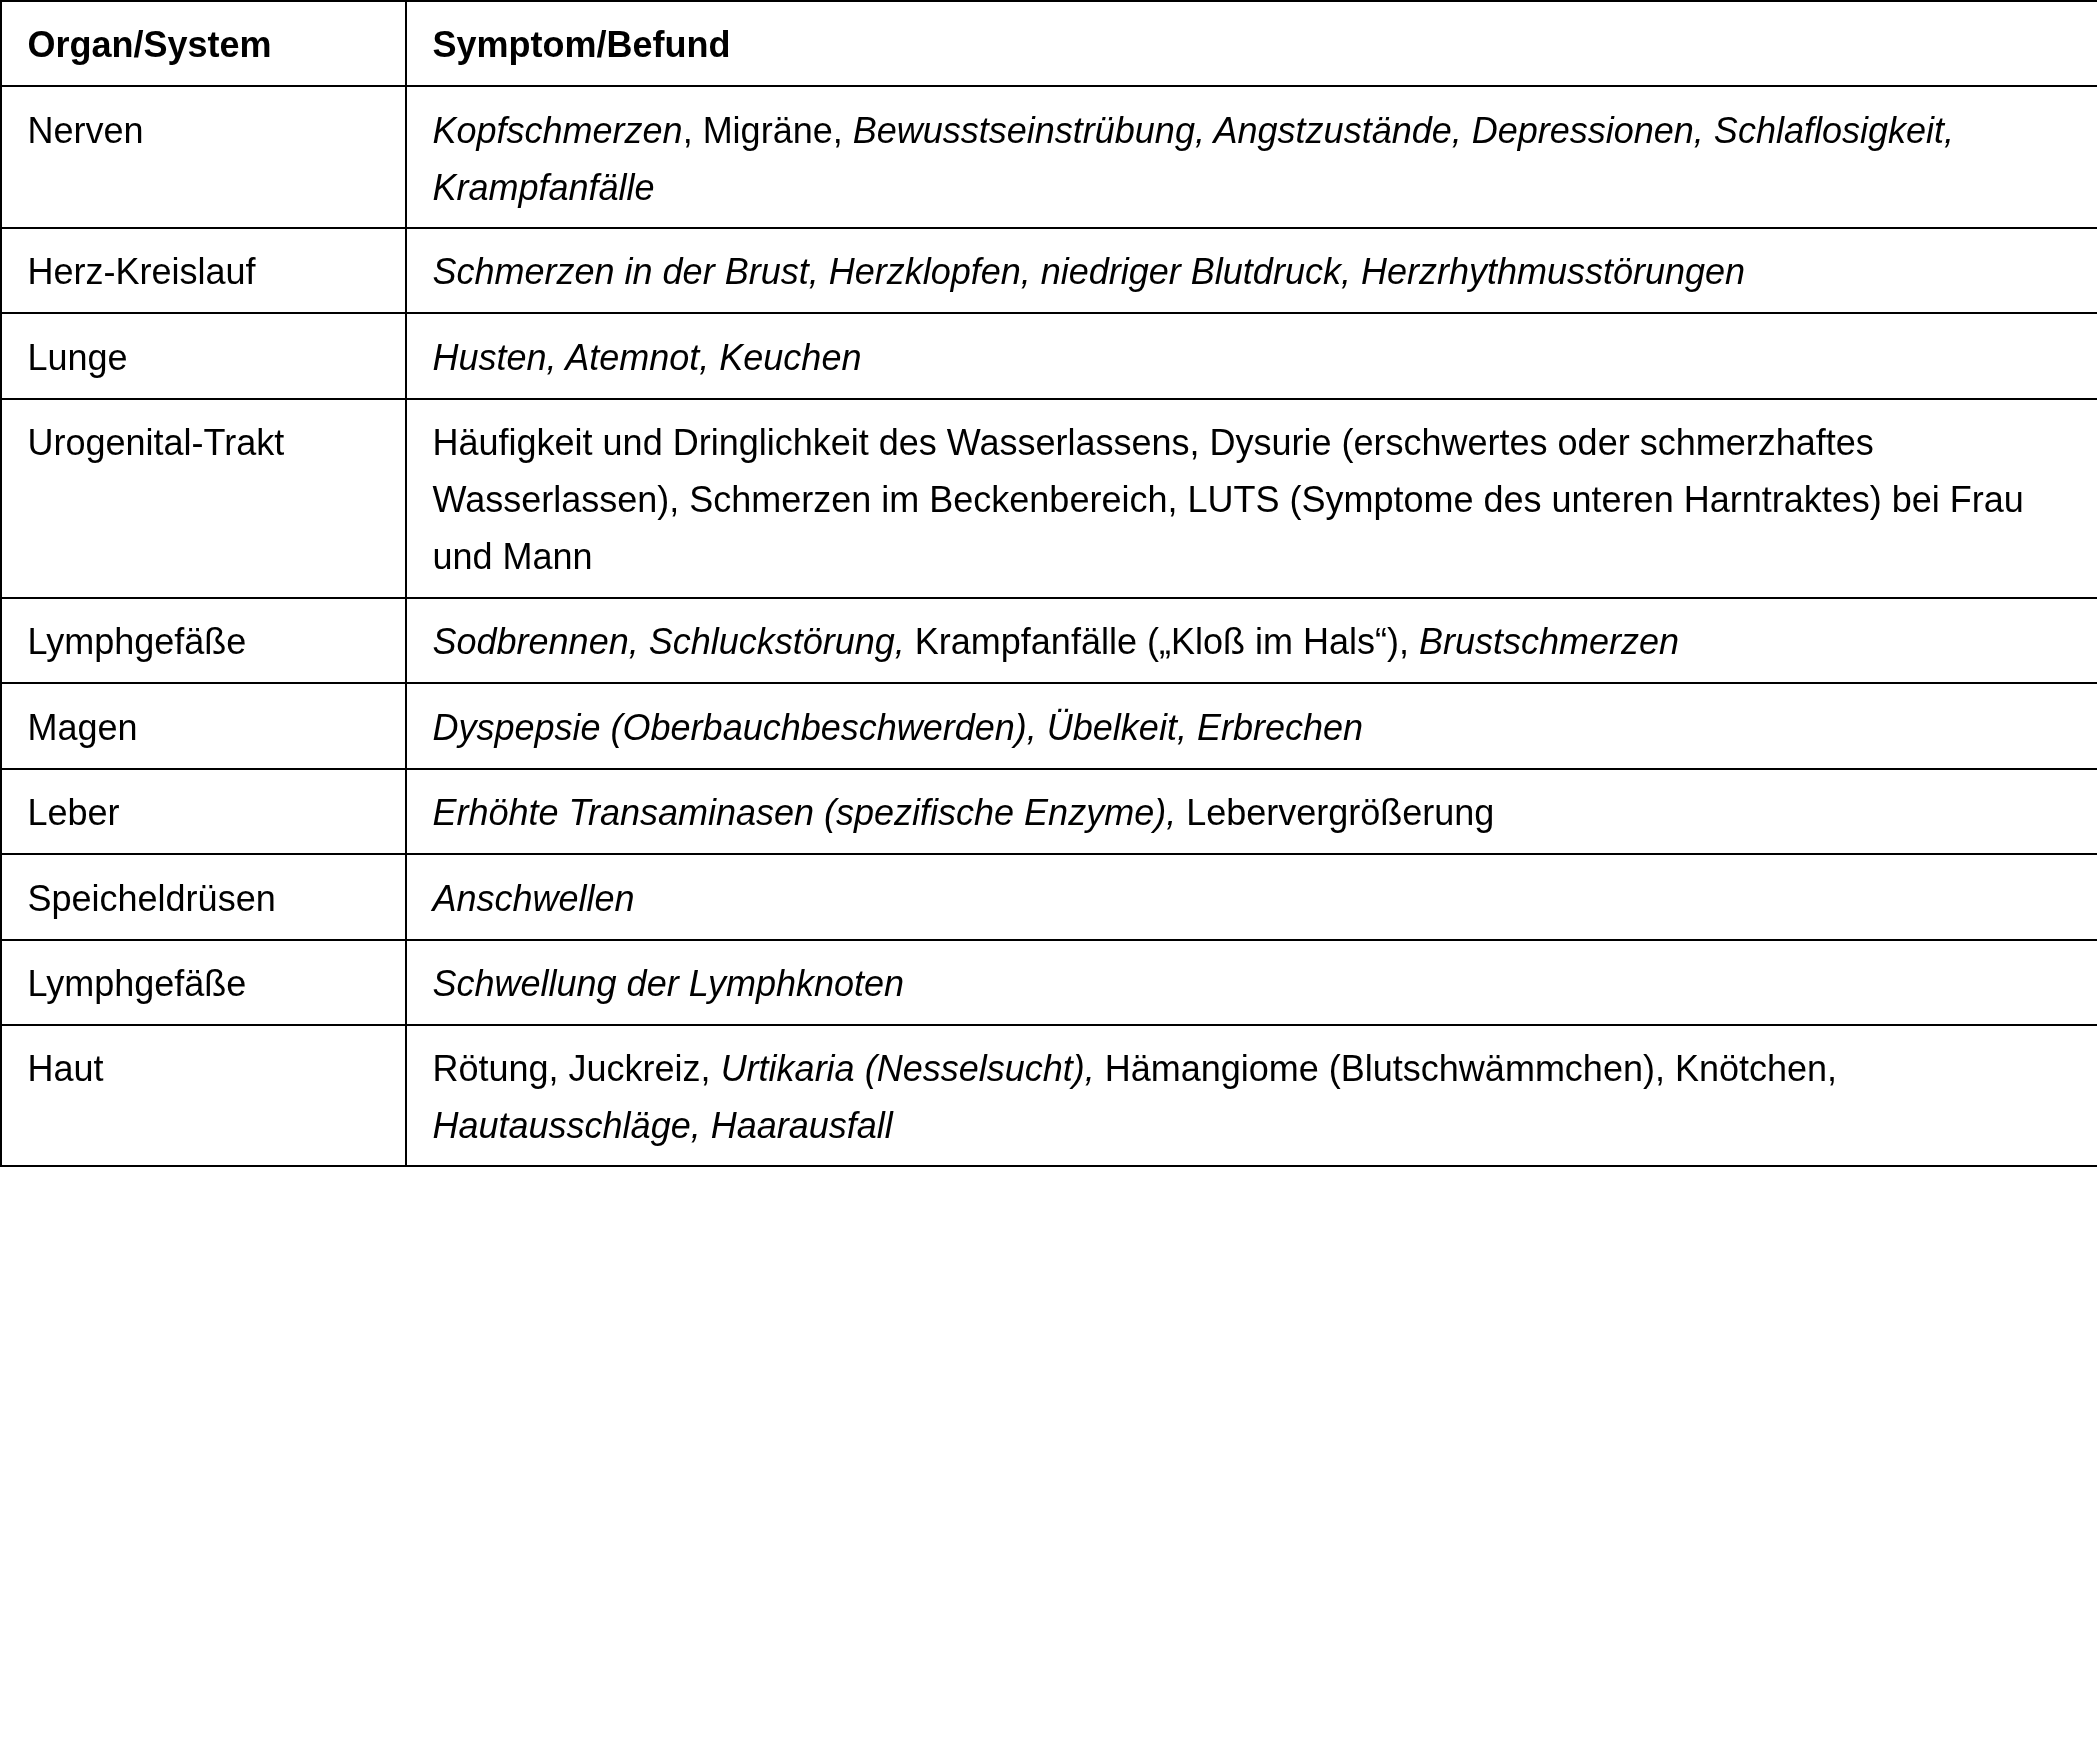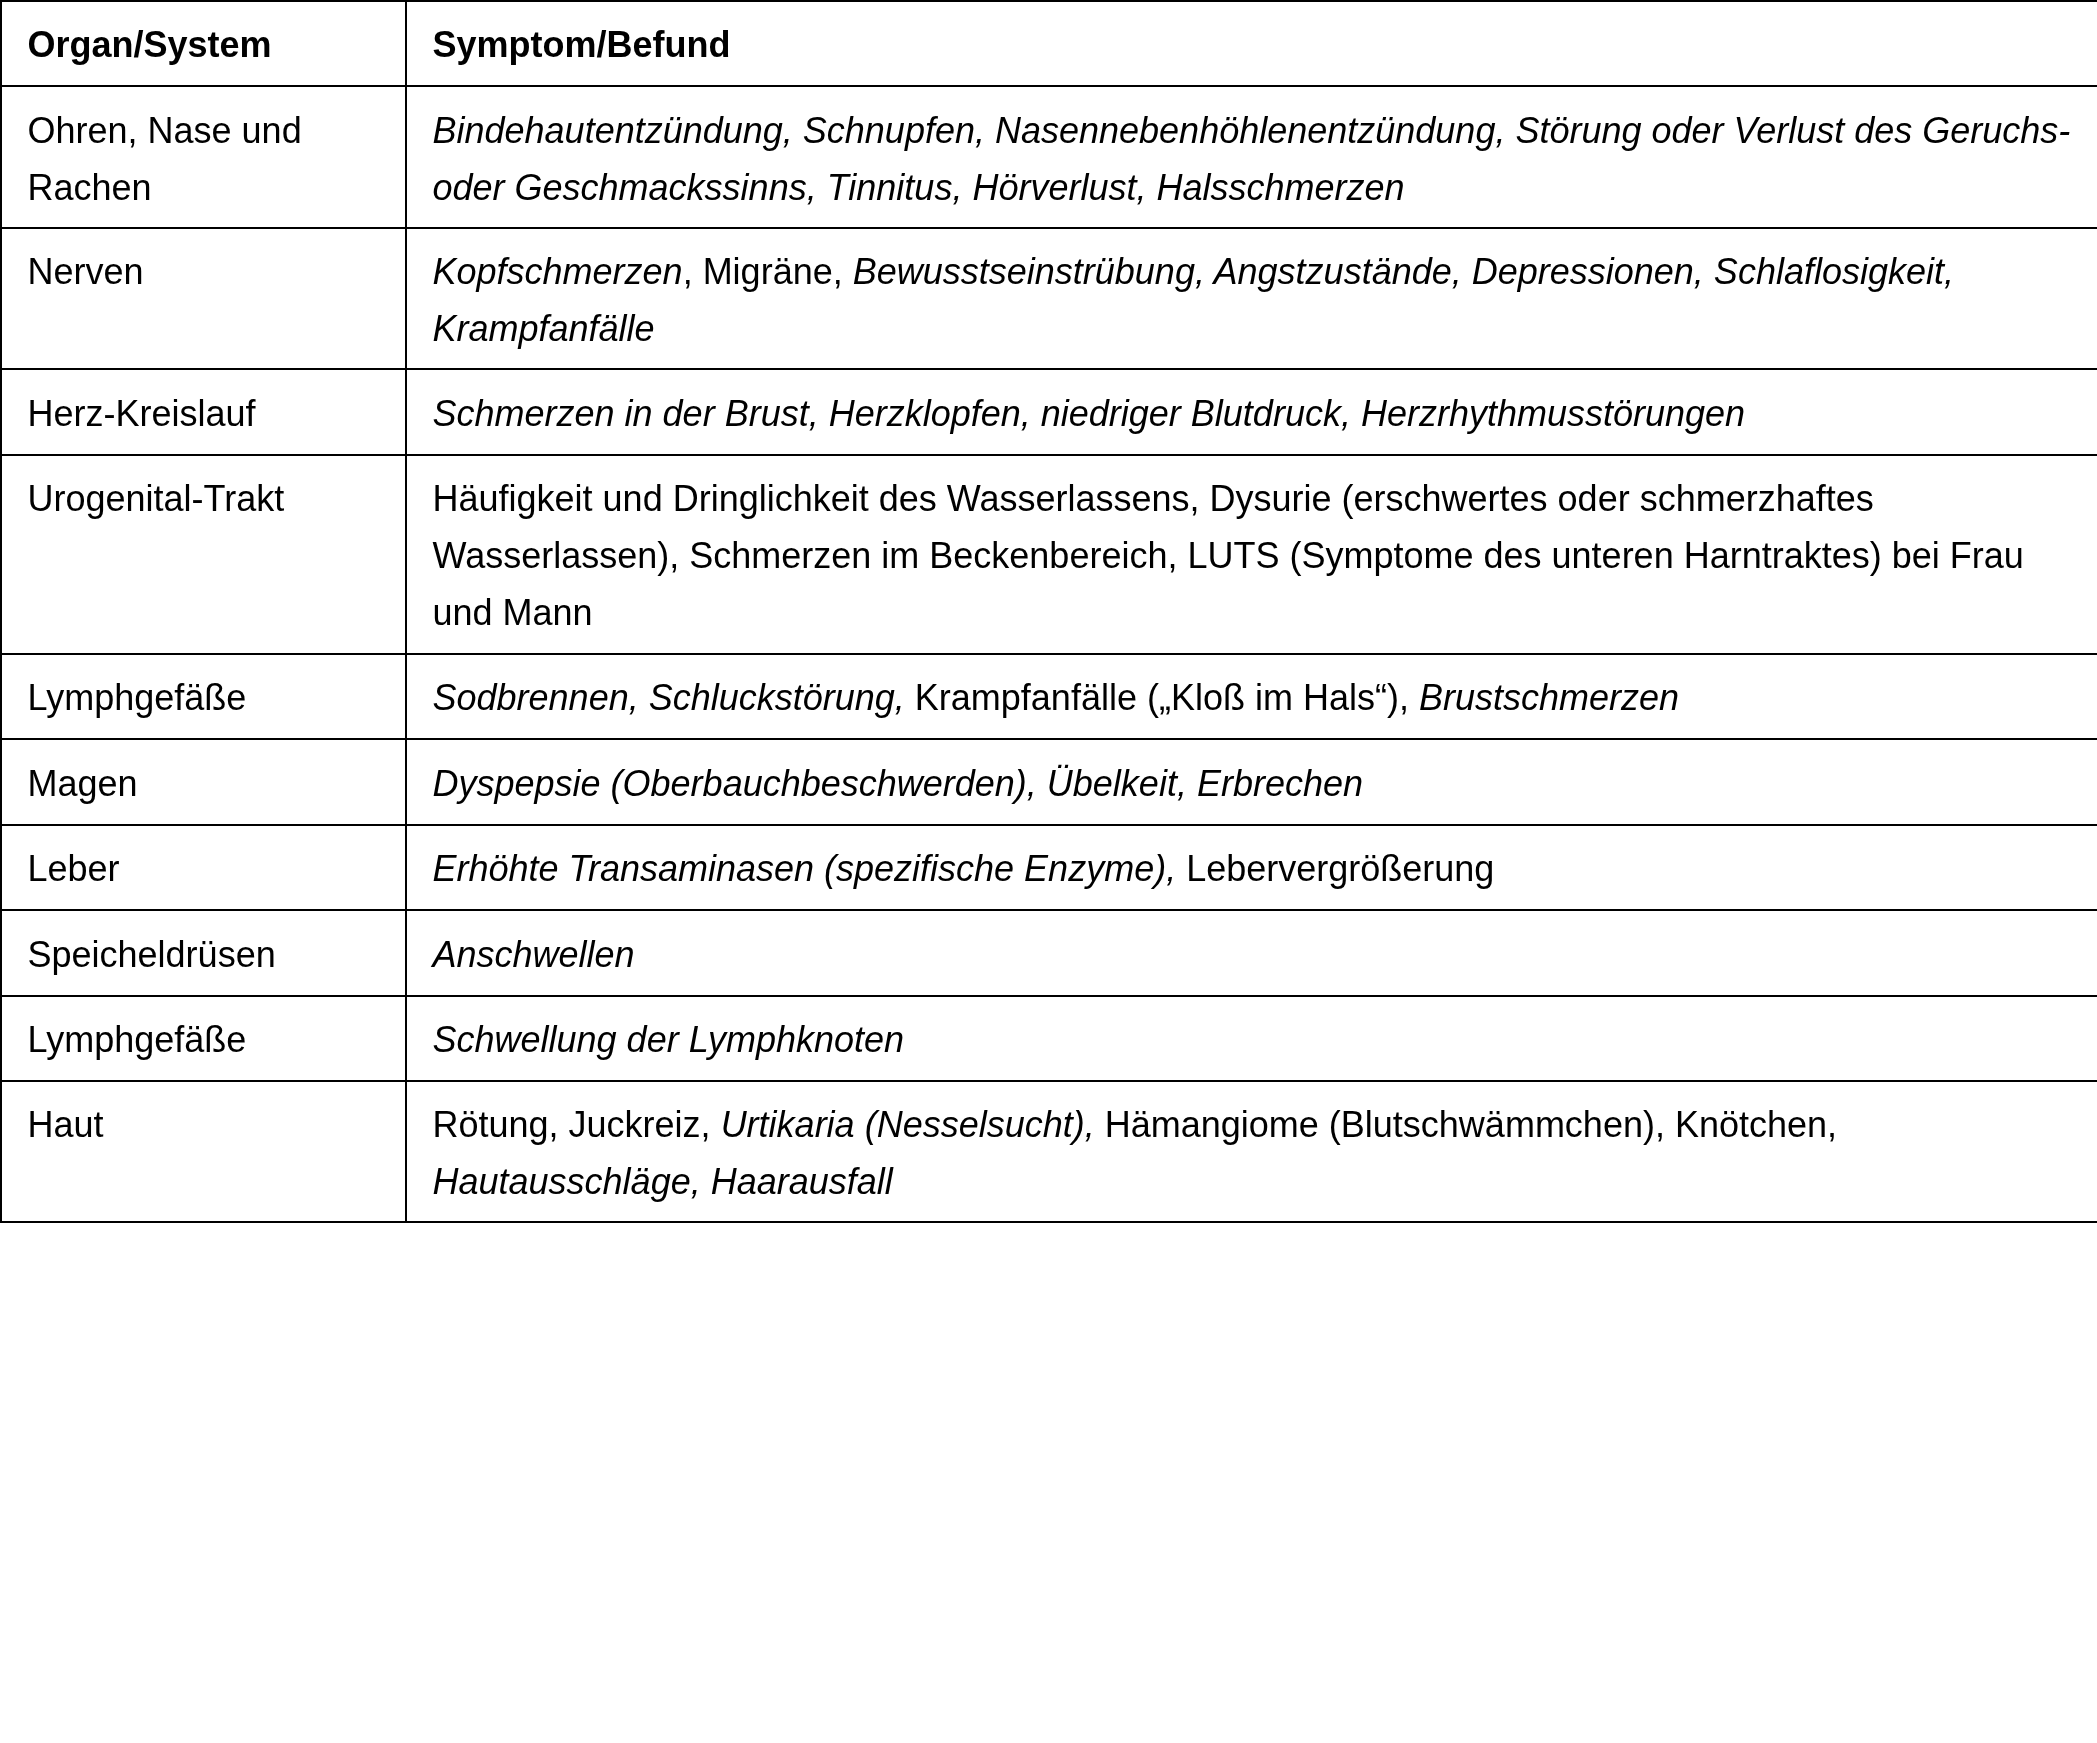--- a/index.html
+++ b/index.html
@@ -38,30 +38,30 @@
       <col class="c2">
     </colgroup>
   <thead>
     <tr class="h1">
       <th>Organ/System</th>
       <th>Symptom/Befund</th>
     </tr>
   </thead>
   <tbody id="rows">
       <tr class="h2">
-        <td>Ohren, Nase und Rachen</td>
-        <td><span class="it">Bindehautentzündung, Schnupfen, Nasennebenhöhlenentzündung, Störung oder Verlust des Geruchs- oder Geschmackssinns, Tinnitus, Hörverlust, Halsschmerzen</span></td>
-      </tr>
-      <tr class="h2">
         <td>Nerven</td>
         <td><span class="it">Kopfschmerzen</span><span>, Migräne, </span><span class="it">Bewusstseinstrübung, Angstzustände, Depressionen, Schlaflosigkeit, Krampfanfälle</span></td>
       </tr>
       <tr class="h1">
         <td>Herz-Kreislauf</td>
         <td><span class="it">Schmerzen in der Brust, Herzklopfen, niedriger Blutdruck, Herzrhythmusstörungen</span></td>
+      </tr>
+      <tr class="h1">
+        <td>Lunge</td>
+        <td><span class="it">Husten, Atemnot, Keuchen</span></td>
       </tr>
       <tr class="h3">
         <td>Urogenital-Trakt</td>
         <td><span>Häufigkeit und Dringlichkeit des Wasserlassens, Dysurie (erschwertes oder schmerzhaftes Wasserlassen), Schmerzen im Beckenbereich, LUTS (Symptome des unteren Harntraktes) bei Frau und Mann</span></td>
       </tr>
       <tr class="h1">
         <td>Lymphgefäße</td>
         <td><span class="it">Sodbrennen, Schluckstörung,</span><span> Krampfanfälle („Kloß im Hals“), </span><span class="it">Brustschmerzen</span></td>
       </tr>
       <tr class="h1">

